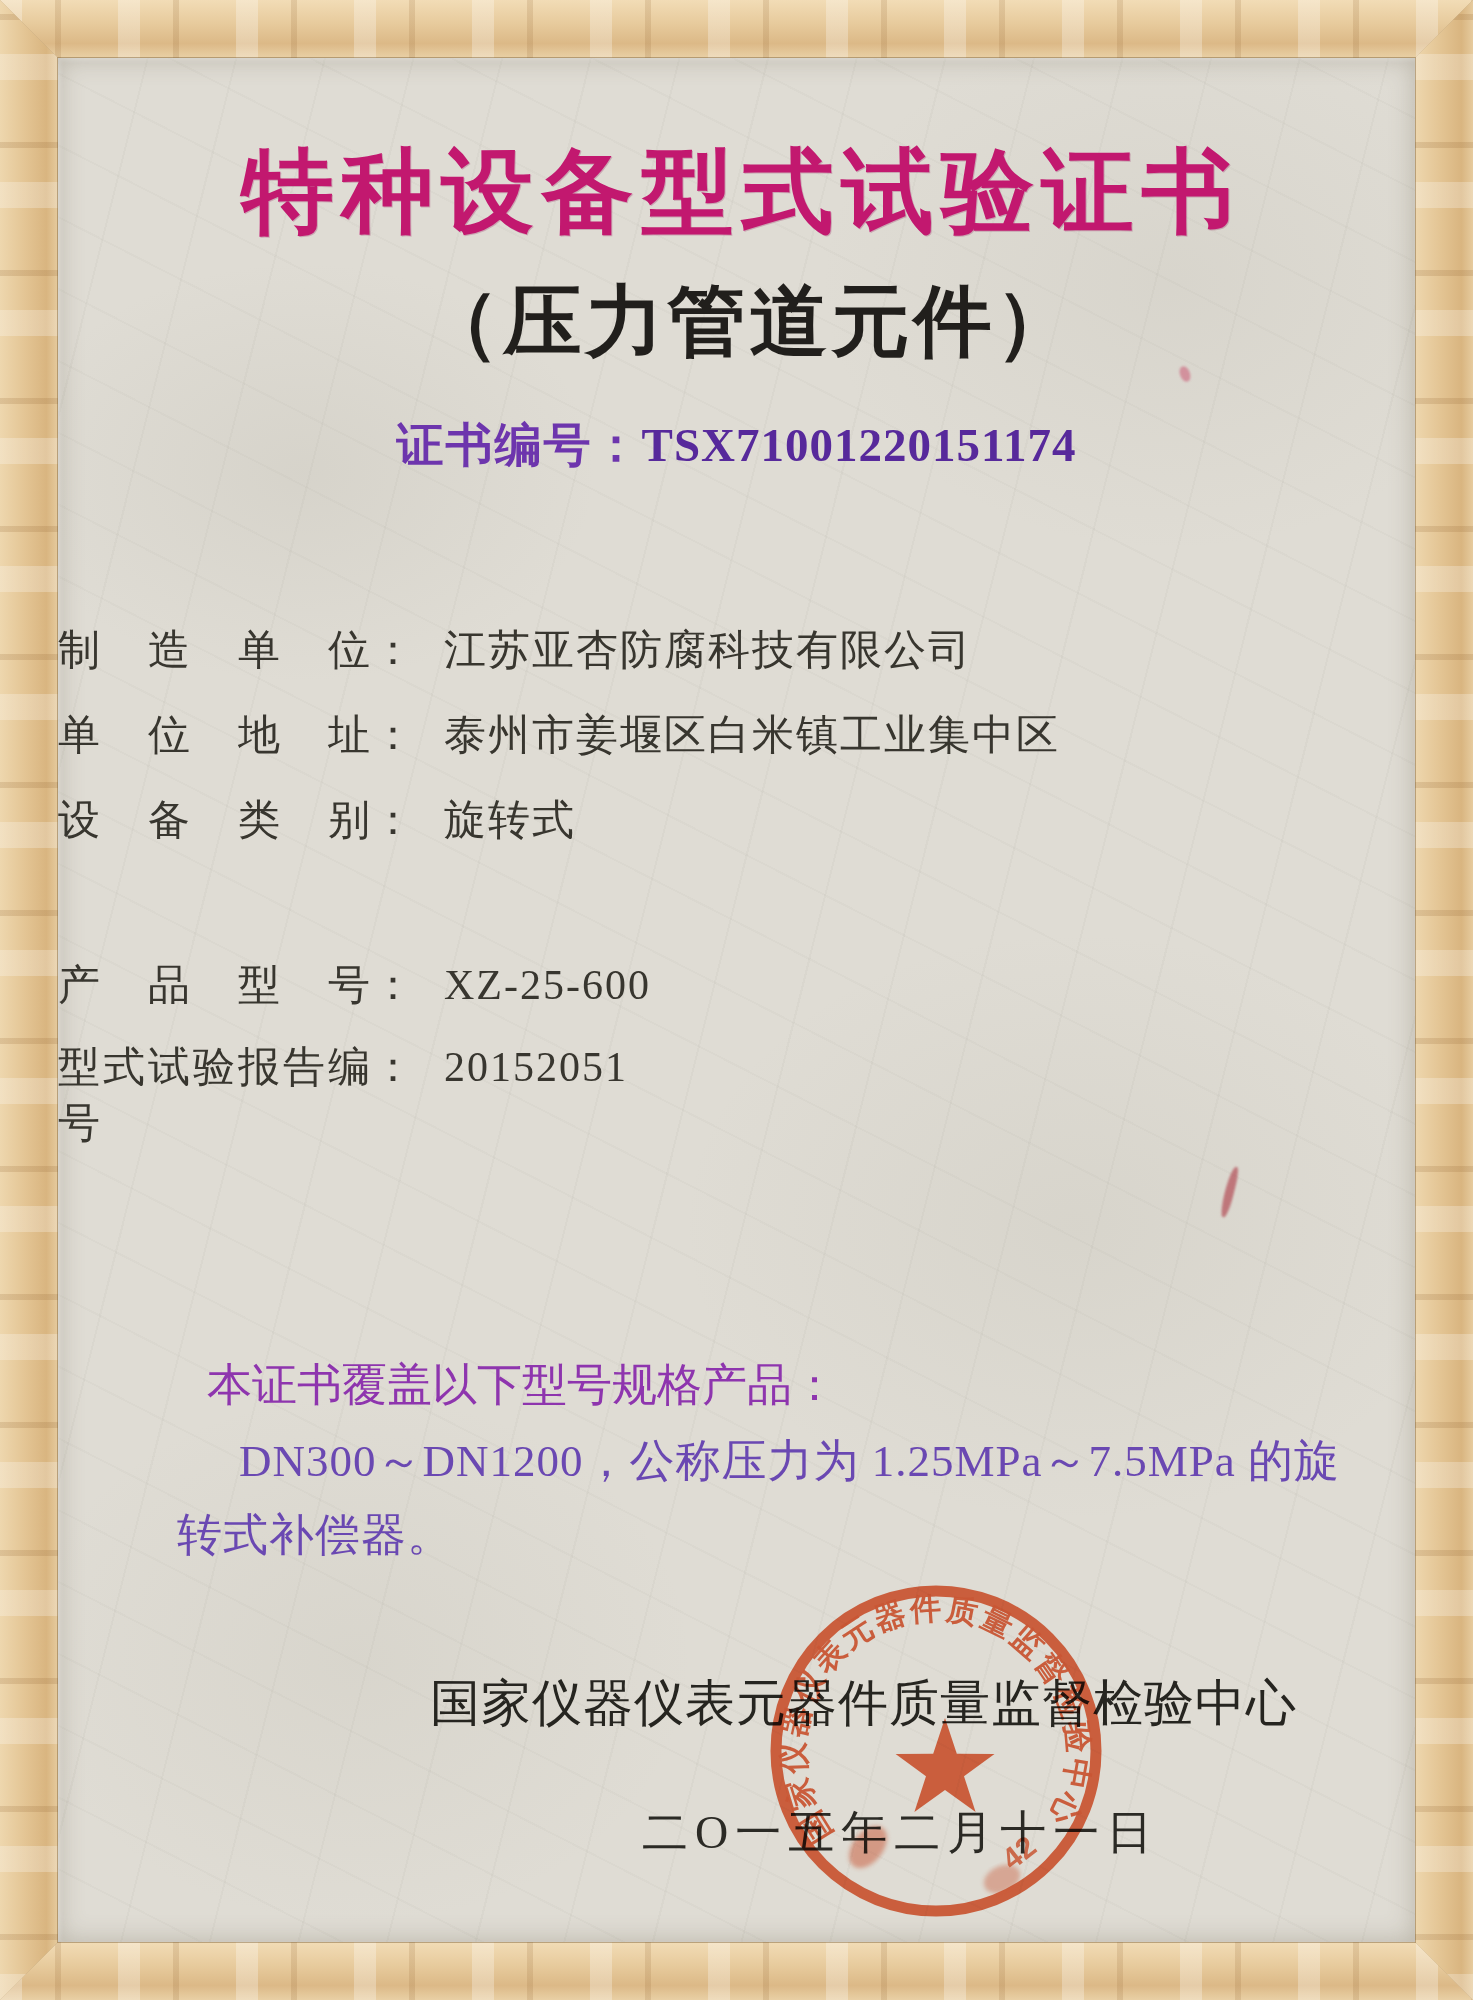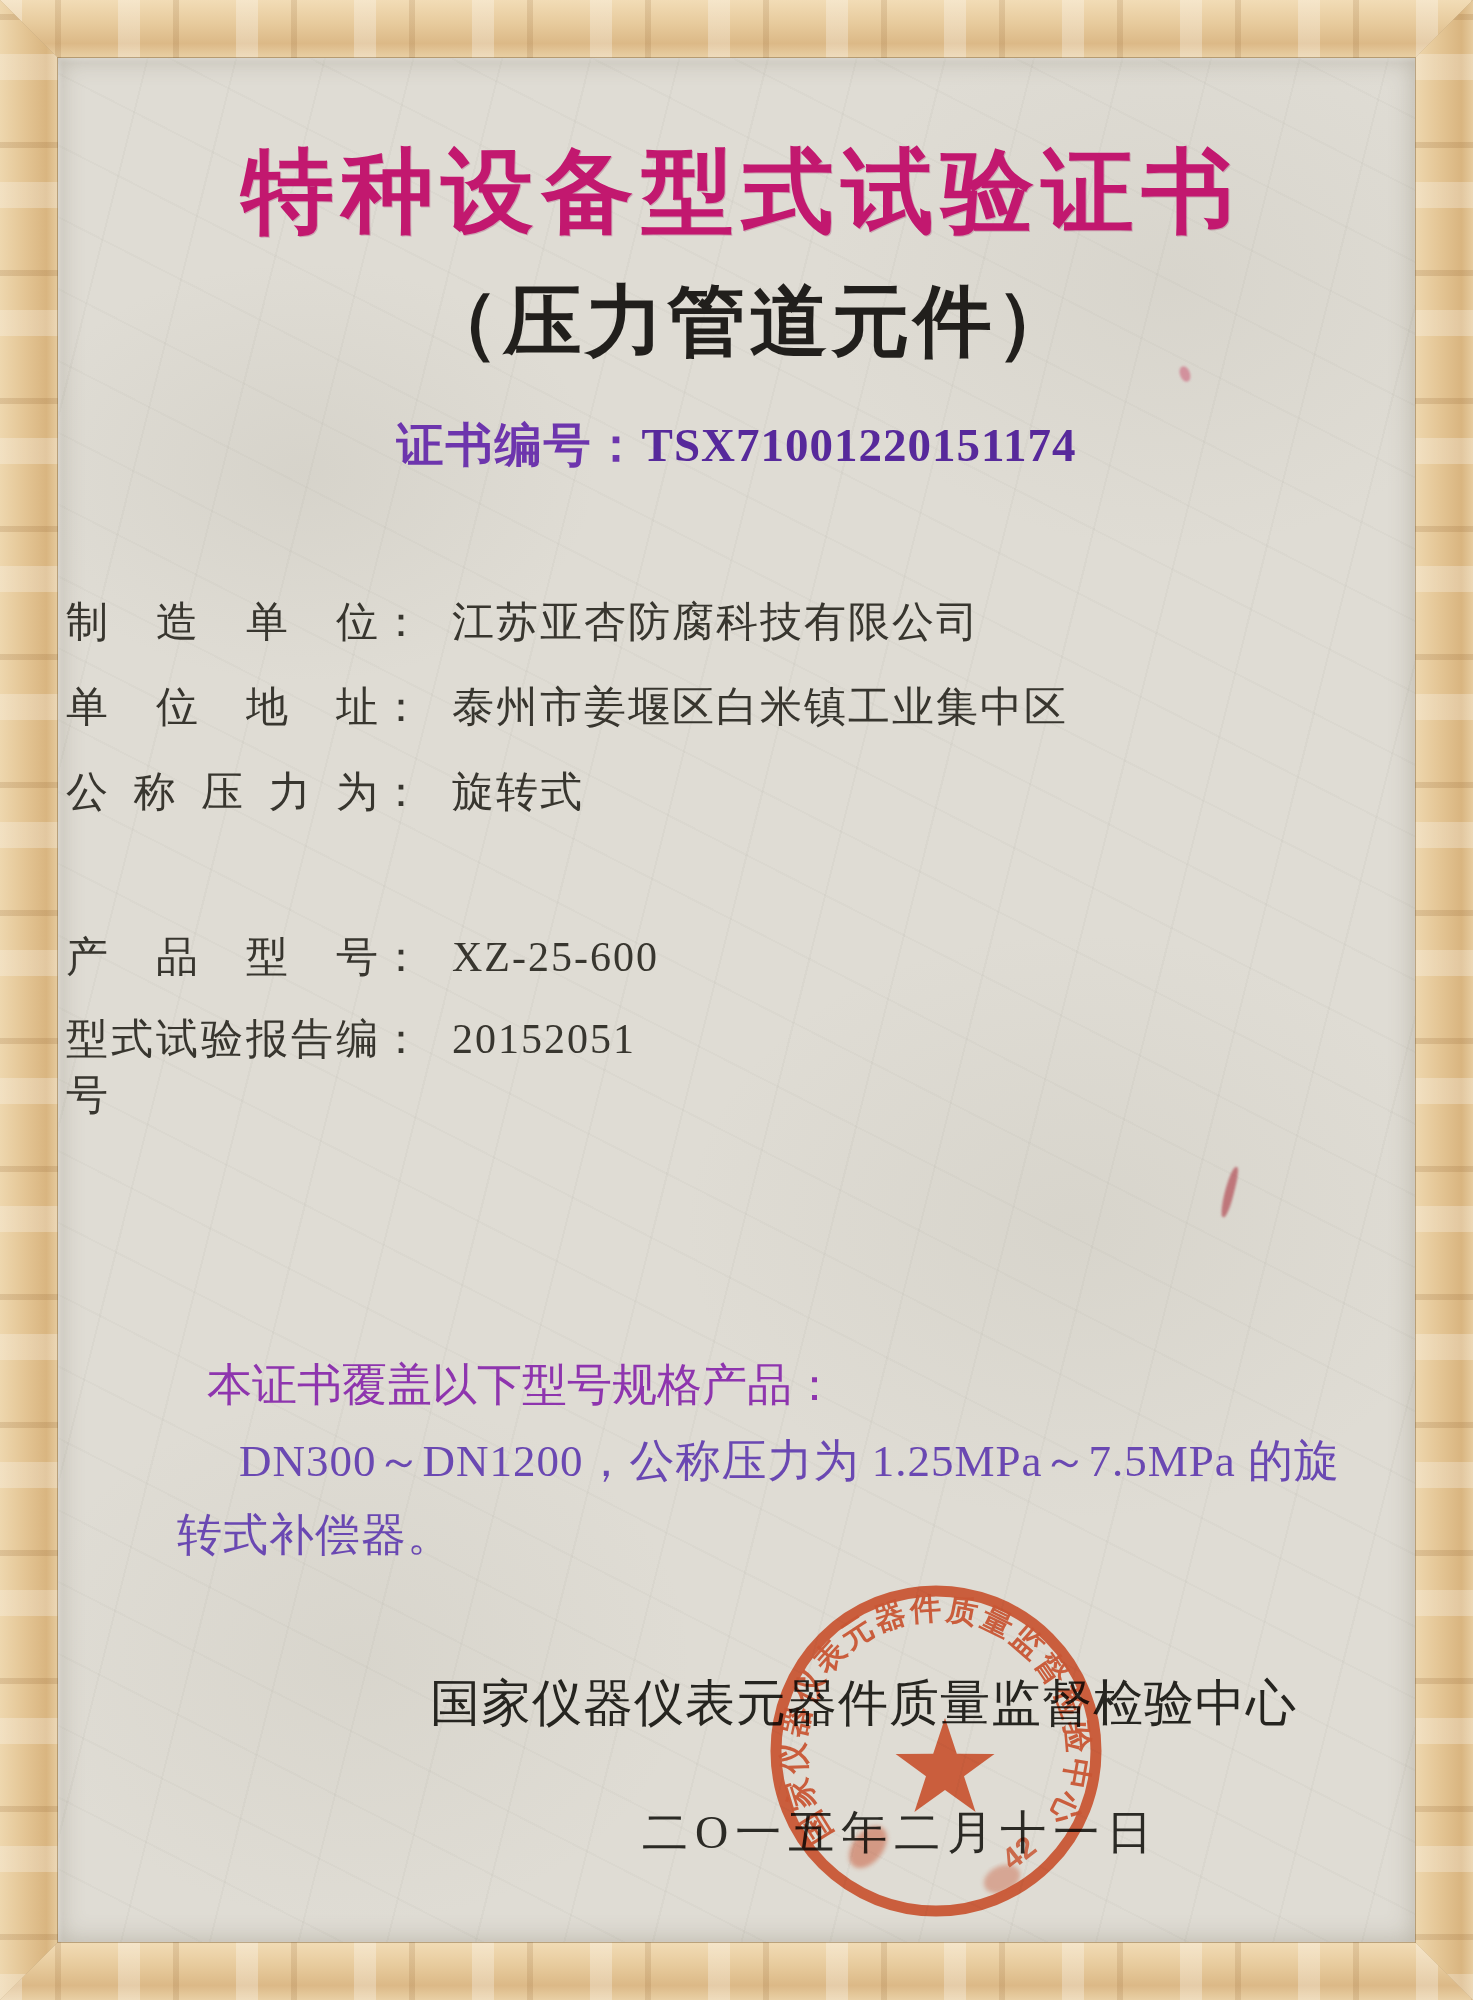--- a/index.html
+++ b/index.html
@@ -62,21 +62,21 @@
     font-size: 78px; font-weight: 900; letter-spacing: 4px;
     color: #211f1c;
     padding-left: 26px;
   }
   .cert-line {
     position: absolute; left: 0; top: 356px; width: 100%;
     font-size: 47px; letter-spacing: 2px;
   }
   .cert-label { color: #6d35ad; font-weight: bold; }
   .cert-no { color: #57299b; font-weight: bold; letter-spacing: 1px; }
-  .frow { position: absolute; left: 8px; white-space: nowrap; font-size: 42px; color: #38362f; }
+  .frow { position: absolute; left: 0; white-space: nowrap; font-size: 42px; color: #38362f; margin-top: 28px; }
   .frow-0 { top: 536px; } .frow-1 { top: 621px; } .frow-2 { top: 706px; }
   .frow-3 { top: 789px; } .frow-4 { top: 871px; } .frow-5 { top: 953px; }
   .flabel {
     display: inline-block; width: 312px;
     text-align: justify; text-align-last: justify;
     vertical-align: top; white-space: normal; overflow: visible;
   }
   .fsep { display: inline-block; margin-left: 2px; }
   .fvalue { display: inline-block; margin-left: 30px; letter-spacing: 2px; }
 
@@ -145,21 +145,21 @@
       <span class="cert-label">证书编号：</span><span class="cert-no">TSX71001220151174</span>
     </div>
 
     <div class="frow frow-0">
       <span class="flabel">制造单位</span><span class="fsep">：</span><span class="fvalue">江苏亚杏防腐科技有限公司</span>
     </div>
     <div class="frow frow-1">
       <span class="flabel">单位地址</span><span class="fsep">：</span><span class="fvalue">泰州市姜堰区白米镇工业集中区</span>
     </div>
     <div class="frow frow-2">
-      <span class="flabel">公称压力为</span><span class="fsep">：</span><span class="fvalue">旋转式</span>
+      <span class="flabel">设备类别</span><span class="fsep">：</span><span class="fvalue">旋转式</span>
     </div>
     <div class="frow frow-4">
       <span class="flabel">产品型号</span><span class="fsep">：</span><span class="fvalue">XZ-25-600</span>
     </div>
     <div class="frow frow-5">
       <span class="flabel">型式试验报告编号</span><span class="fsep">：</span><span class="fvalue">20152051</span>
     </div>
 
 
     <p class="coverage-intro">本证书覆盖以下型号规格产品：</p>

